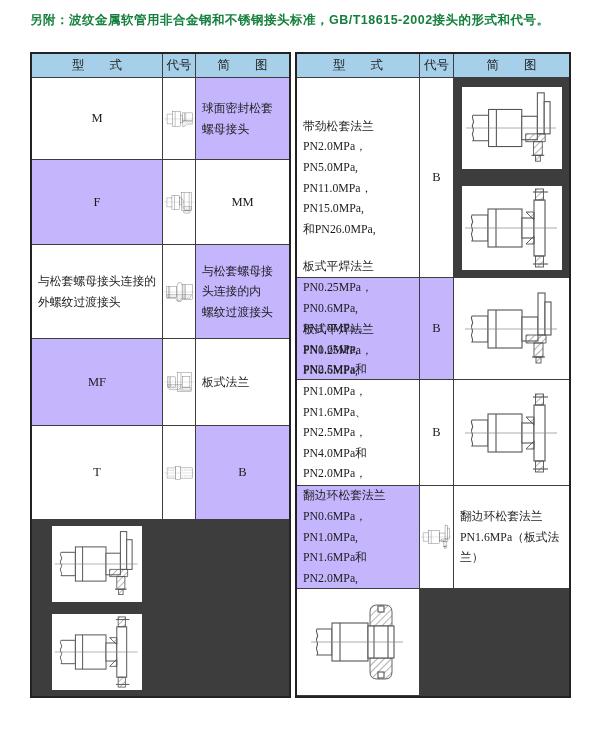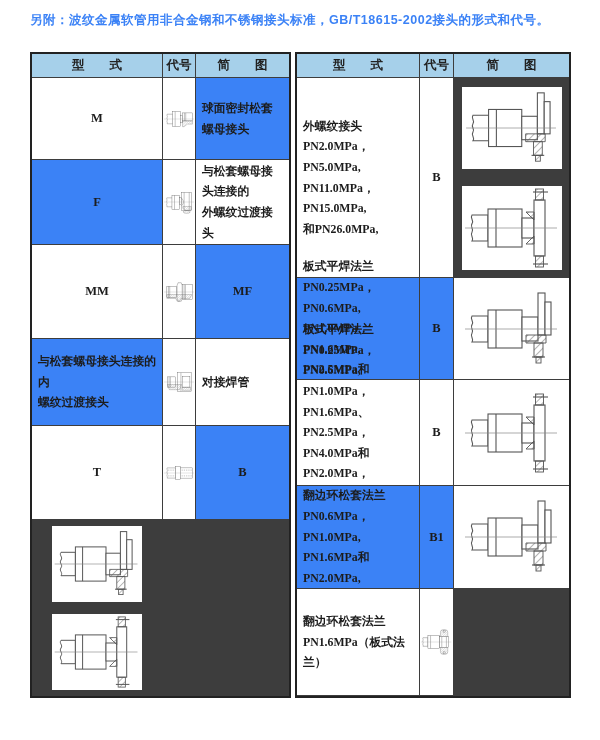--- a/index.html
+++ b/index.html
@@ -1,33 +1,33 @@
 <!DOCTYPE html>
 <html><head>
 <meta charset="utf-8">
 <style>
   html,body{margin:0;padding:0;}
   body{width:600px;height:740px;background:#ffffff;position:relative;
        font-family:"Liberation Serif","DejaVu Serif",serif;color:#1c1c1c;}
   .page-title{position:absolute;left:30px;top:12px;width:540px;
        font-family:"Liberation Sans","DejaVu Sans",sans-serif;
-       font-weight:bold;font-size:12.5px;letter-spacing:0.5px;color:#3b82f6;}
+       font-weight:bold;font-size:12.5px;letter-spacing:0.5px;color:#15803d;}
   .tables{position:absolute;left:30px;top:52px;display:flex;gap:4px;}
-  .gridtable{display:grid;gap:1px;background:#3d3d3d;border:2px solid #222;font-weight:bold;}
+  .gridtable{display:grid;gap:1px;background:#3d3d3d;border:2px solid #222;}
   .lt{grid-template-columns:130px 32px 93px;
       grid-template-rows:23px 81px 84px 93px 86px 93px 176px;}
   .rt{grid-template-columns:122px 33px 115px;
       grid-template-rows:23px 199px 101px 105px 102px 106px;}
   .th{background:#a6d0ea;display:flex;align-items:center;justify-content:center;
       font-size:12.5px;color:#222;}
   .td{background:#fff;}
   .type{display:flex;align-items:center;padding:4px 5px 4px 6px;
         font-size:11.8px;line-height:1.75;white-space:pre-line;}
   .code{display:flex;align-items:center;justify-content:center;font-size:12.5px;}
-  .hl{background:#3b82f6;}
+  .hl{background:#c4b5fd;}
   .diag{display:flex;align-items:center;justify-content:center;}
   .split{display:grid;grid-template-rows:1fr 1fr;gap:1px;background:#3d3d3d;}
   .dsub{background:#fff;display:flex;align-items:center;justify-content:center;}
   svg.dg{display:block;}
   .ln{fill:none;stroke:#555;stroke-width:1.1;}
   .fw{fill:#ffffff;stroke:#555;stroke-width:1.1;}
   .ht{fill:url(#hatch);stroke:#555;stroke-width:0.9;}
   .cl{stroke:#888;stroke-width:0.7;}
 </style>
 </head>
@@ -162,39 +162,39 @@
     </div>
 
     <div class="td type hl">球面密封松套螺母接头</div>
     <div class="td code hl">F</div>
     <div class="td diag">
       <svg class="dg" width="92" height="78">
           <use href="#d-nut"></use>
         </svg>
     </div>
 
+    <div class="td code">MM</div>
     <div class="td type">与松套螺母接头连接的
 外螺纹过渡接头</div>
-    <div class="td code">MM</div>
     <div class="td diag">
       <svg class="dg" width="92" height="82">
           <use href="#d-mm"></use>
         </svg>
     </div>
 
-    <div class="td code hl">MF</div>
     <div class="td type hl">与松套螺母接头连接的内
 螺纹过渡接头</div>
+    <div class="td code hl">MF</div>
     <div class="td diag">
       <svg class="dg" width="92" height="80">
           <use href="#d-mf"></use>
         </svg>
     </div>
 
-    <div class="td type">对接焊管</div>
+    <div class="td type">板式法兰</div>
     <div class="td code">T</div>
     <div class="td diag">
       <svg class="dg" width="92" height="76">
           <use href="#d-weld"></use>
         </svg>
     </div>
 
     <div class="td code hl">B</div>
     <div class="td diag split">
       <div class="dsub">
@@ -208,21 +208,21 @@
           </svg>
       </div>
     </div>
   </div>
 
   <div class="gridtable rt">
     <div class="th">型　　式</div>
     <div class="th">代号</div>
     <div class="th">简　　图</div>
 
-    <div class="td type">外螺纹接头
+    <div class="td type">带劲松套法兰
 PN2.0MPa，PN5.0MPa,
 PN11.0MPa，PN15.0MPa,
 和PN26.0MPa,</div>
     <div class="td code">B</div>
     <div class="td diag split">
       <div class="dsub">
         <svg class="dg" width="100" height="82">
             <use href="#d-flange-up"></use>
           </svg>
       </div>
@@ -253,21 +253,20 @@
     <div class="td code">B</div>
     <div class="td diag">
       <svg class="dg" width="100" height="84">
           <use href="#d-flange-bolted"></use>
         </svg>
     </div>
 
     <div class="td type hl">翻边环松套法兰
 PN0.6MPa，PN1.0MPa,
 PN1.6MPa和PN2.0MPa,</div>
-    <div class="td code hl">B1</div>
     <div class="td diag">
       <svg class="dg" width="100" height="84">
           <use href="#d-flange-up"></use>
         </svg>
     </div>
 
     <div class="td type">翻边环松套法兰
 PN1.6MPa（板式法兰）</div>
     <div class="td diag">
       <svg class="dg" width="100" height="84">

